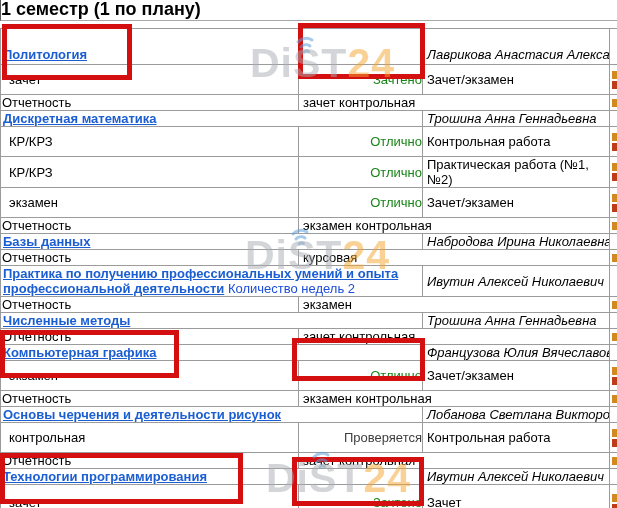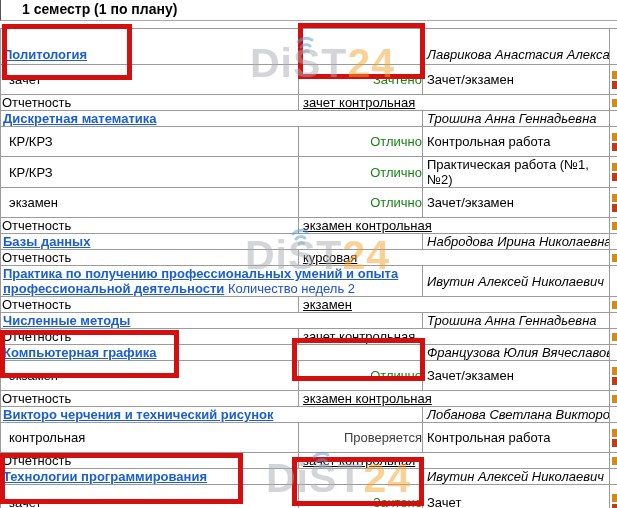--- a/index.html
+++ b/index.html
@@ -11,22 +11,22 @@
     overflow: hidden;
     background: #fff;
     font-family: "Liberation Sans", sans-serif;
     font-size: 13px;
     color: #000;
   }
   .title {
     height: 21px;
     line-height: 19px;
     font-weight: bold;
-    font-size: 14px;
-    padding-left: 21px;
+    font-size: 18px;
+    padding-left: 0;
     border-bottom: 1px solid #a8a8a8;
     border-left: 1px solid #555;
   }
   table.sem {
     margin-top: 7px;
     border-collapse: collapse;
     table-layout: fixed;
     width: 630px;
   }
   td {
@@ -44,21 +44,21 @@
   .cell-subject { padding-left: 2px; }
   .subject-link { color: #1b5ed2; font-weight: bold; text-decoration: underline; cursor: pointer; }
   .subject-suffix { color: #1d4ed8; }
   .cell-teacher { font-style: italic; padding-left: 4px; white-space: nowrap; }
   .cell-control { padding-left: 8px; white-space: nowrap; }
   .cell-grade { padding-left: 9px; white-space: nowrap; text-align: right; }
   .grade-green { color: #188418; }
   .grade-blue  { color: #404040; }
   .cell-kind { padding-left: 4px; }
   .cell-report-label { padding-left: 1px; white-space: nowrap; }
-  .cell-report-value { padding-left: 4px; white-space: nowrap; text-decoration: underline; }
+  .cell-report-value { padding-left: 4px; white-space: nowrap; }
   .cell-edge { padding-left: 2px; }
   .edge-mark { display: block; width: 6px; height: 8px; margin: 2px 0; }
   
   .anno-box {
     position: absolute;
     border: 5px solid #d40f0f;
     background: transparent;
     pointer-events: none;
   }
   
@@ -197,21 +197,21 @@
           </td>
         </tr>
         <tr class="r-report">
           <td class="cell-report-label">Отчетность</td>
           <td class="cell-report-value" colspan="2">экзамен контрольная</td>
           <td class="cell-edge">
             <span class="edge-mark" style="background: rgb(210, 138, 32);"></span>
           </td>
         </tr>
         <tr class="r-subject">
-          <td class="cell-subject" colspan="2"><a class="subject-link">Викторо черчения и технический рисунок</a></td>
+          <td class="cell-subject" colspan="2"><a class="subject-link">Основы черчения и деятельности рисунок</a></td>
           <td class="cell-teacher">Лобанова Светлана Викторо</td>
           <td class="cell-edge"></td>
         </tr>
         <tr class="r-grade">
           <td class="cell-control">контрольная</td>
           <td class="cell-grade grade-blue">Проверяется</td>
           <td class="cell-kind">Контрольная работа</td>
           <td class="cell-edge">
             <span class="edge-mark" style="background: rgb(210, 138, 32);"></span>
             <span class="edge-mark" style="background: rgb(191, 60, 24);"></span>

